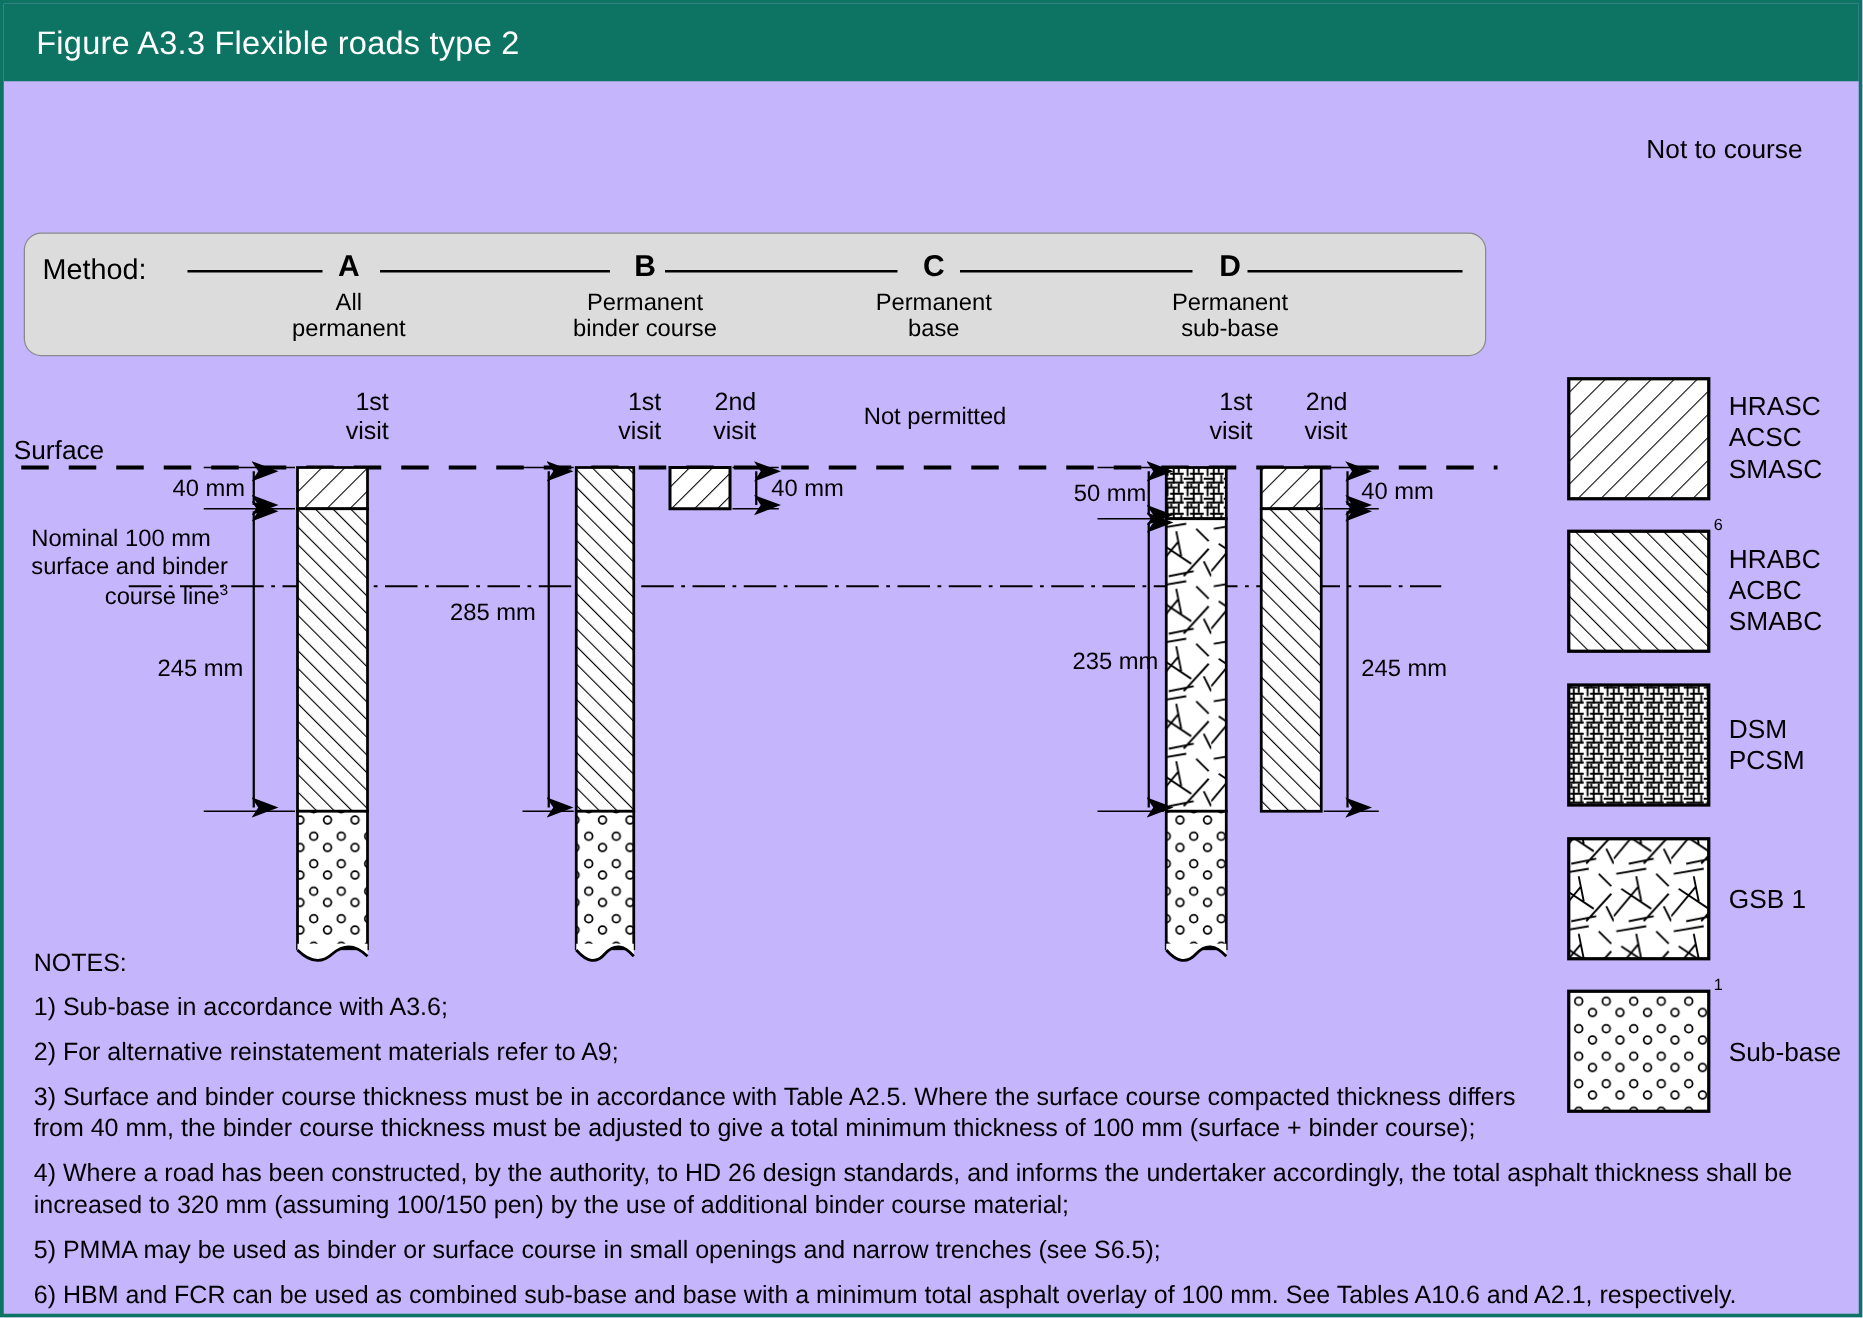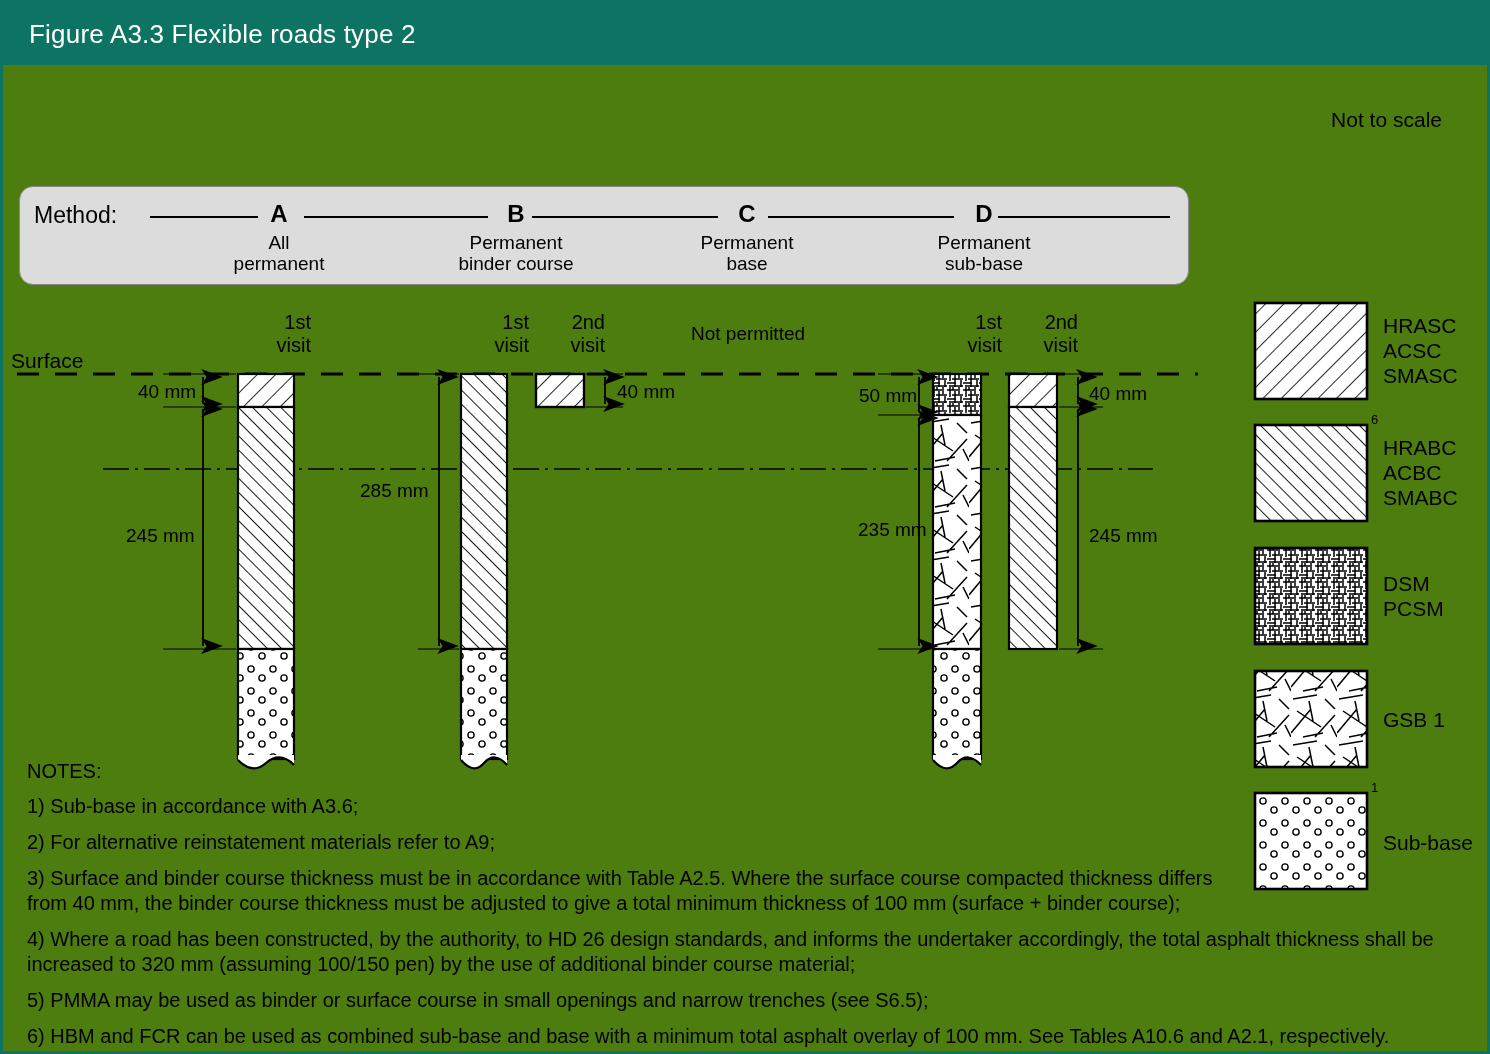--- a/index.html
+++ b/index.html
@@ -1,18 +1,18 @@
 <!DOCTYPE html>
 <html><head>
 <meta charset="utf-8">
 <style>
   html,body{margin:0;padding:0;background:#fff;}
   body{width:1490px;height:1054px;font-family:"Liberation Sans",sans-serif;}
   .page{position:relative;width:1490px;height:1054px;box-sizing:border-box;
-        border:3px solid #0d7363;background:#4d7c0f;overflow:hidden;}
+        border:3px solid #0d7363;background:#c4b5fd;overflow:hidden;}
   .titlebar{position:absolute;left:0;top:0;width:1490px;height:62px;
             background:#0d7363;box-sizing:border-box;}
   .titlebar .t{position:absolute;left:26px;top:16px;color:#fff;font-size:26px;
                letter-spacing:.2px;}
   .nts{position:absolute;right:45px;top:105px;font-size:21px;color:#000;}
 
   
   .methodband{position:absolute;left:16px;top:183px;width:1170px;height:99px;
               background:#dcdcdc;border:1.5px solid #8a8a8a;border-radius:14px;
               box-sizing:border-box;}
@@ -36,21 +36,21 @@
 </style>
 </head>
 <body>
 
 <div class="page">
 
   <div class="titlebar">
     <div class="t">Figure A3.3 Flexible roads type 2</div>
   </div>
 
-  <div class="nts">Not to scale</div>
+  <div class="nts">Not to course</div>
 
   <div class="methodband">
     <div class="methodlabel">Method:</div>
 
     <div class="mline" style="left:130px;width:108px;"></div>
     <div class="mline" style="left:284px;width:184px;"></div>
     <div class="mline" style="left:512px;width:186px;"></div>
     <div class="mline" style="left:748px;width:186px;"></div>
     <div class="mline" style="left:978px;width:172px;"></div>
 
@@ -179,20 +179,25 @@
       <rect x="1252" y="300" width="112" height="96" fill="url(#pSurf)" stroke="#000" stroke-width="2.6"></rect>
       <rect x="1252" y="422" width="112" height="96" fill="url(#pBind)" stroke="#000" stroke-width="2.6"></rect>
       <rect x="1252" y="545" width="112" height="96" fill="url(#pDsm)" stroke="#000" stroke-width="2.6"></rect>
       <rect x="1252" y="668" width="112" height="96" fill="url(#pGsb)" stroke="#000" stroke-width="2.6"></rect>
       <rect x="1252" y="790" width="112" height="96" fill="url(#pDots)" stroke="#000" stroke-width="2.6"></rect>
     </g>
   </svg>
 
   <div class="lbl" style="left:8px;top:346px;font-size:21px;">Surface</div>
 
+  <div class="lbl" style="left:22px;top:418px;">
+    <div>Nominal 100 mm</div>
+    <div>surface and binder</div>
+    <div style="text-align:right;"><span>course line</span><sup>3</sup></div>
+  </div>
 
   <div class="visit" style="left:218px;top:308px;">
     <div>1st</div>
     <div>visit</div>
   </div>
   <div class="visit" style="left:436px;top:308px;">
     <div>1st</div>
     <div>visit</div>
   </div>
   <div class="visit" style="left:512px;top:308px;">

